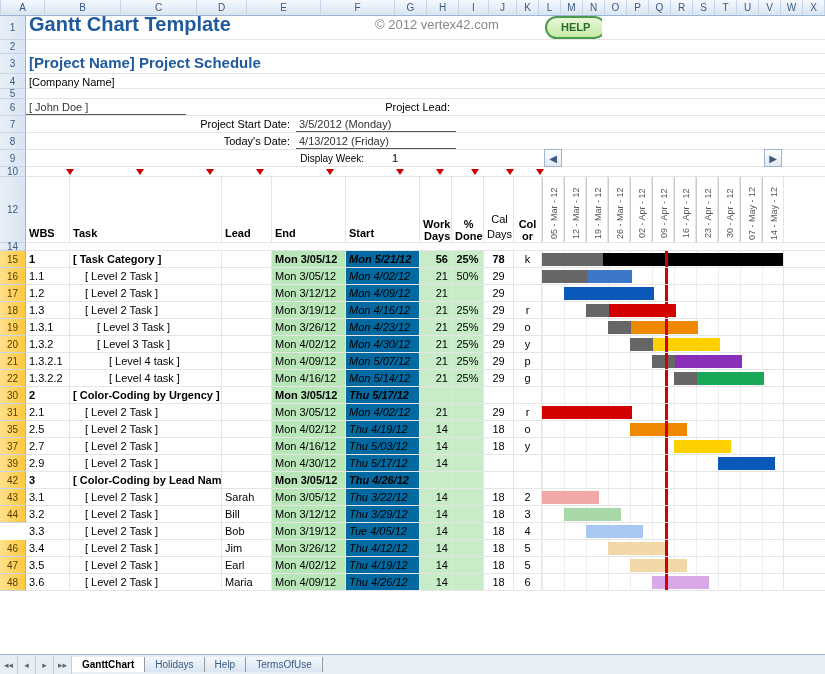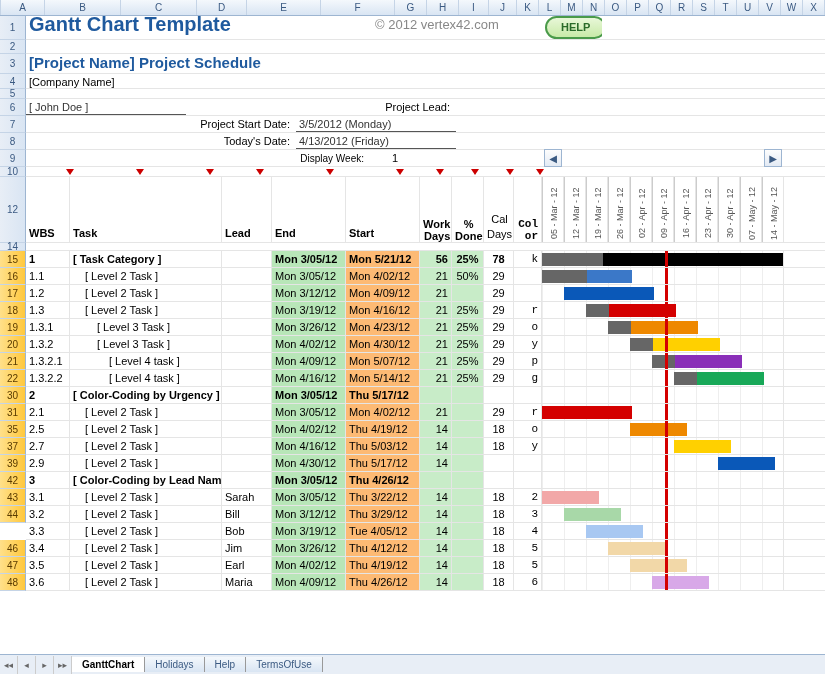--- a/index.html
+++ b/index.html
@@ -38,24 +38,24 @@
 
 .tabs { position: absolute; bottom: 0; left: 0; right: 0; height: 20px; background: #e8eef6; border-top: 1px solid #9db5d1; display: flex; align-items: center; }
 .tab-nav { width: 18px; height: 18px; display: inline-flex; align-items: center; justify-content: center; color: #666; font-size: 9px; border-right: 1px solid #ccc; }
 .tab { padding: 2px 10px; font-size: 10px; color: #3b5a82; border-right: 1px solid #999; background: linear-gradient(#f4f8fc,#d9e5f3); }
 .tab.active { background: #fff; font-weight: bold; color: #000; }
 
 .marker { position: absolute; width: 0; height: 0; border-left: 4px solid transparent; border-right: 4px solid transparent; border-top: 6px solid #c00; }
 
 .c-wbs { width: 44px; } .c-task { width: 152px; } .c-lead { width: 50px; }
 .c-start { width: 74px; } .c-end { width: 74px; } .c-wd { width: 32px; text-align: right; }
-.c-pd { width: 32px; text-align: center; } .c-cd { width: 30px; text-align: center; } .c-col { width: 28px; text-align: right; font-family: Liberation Mono, monospace; }
+.c-pd { width: 32px; text-align: center; } .c-cd { width: 30px; text-align: center; } .c-col { width: 28px; text-align: center; }
 .c-gantt { width: 242px; padding: 0; }
 
-.green-s { background: #b8e6b8; } .green-e { background: #fdba74; } .green-w { background: #c8ecc8; }
+.green-s { background: #b8e6b8; } .green-e { background: #0369a1; font-style: italic; } .green-w { background: #c8ecc8; }
 .content { position: absolute; left: 0; top: 16px; bottom: 20px; right: 0; overflow: hidden; }
 </style>
 </head>
 <body>
 
 <div class="col-headers">
   <div class="rh"></div>
   <div id="col-letters" style="display: flex;">
       <div class="ch" style="width: 44px;">A</div>
       <div class="ch" style="width: 76px;">B</div>

